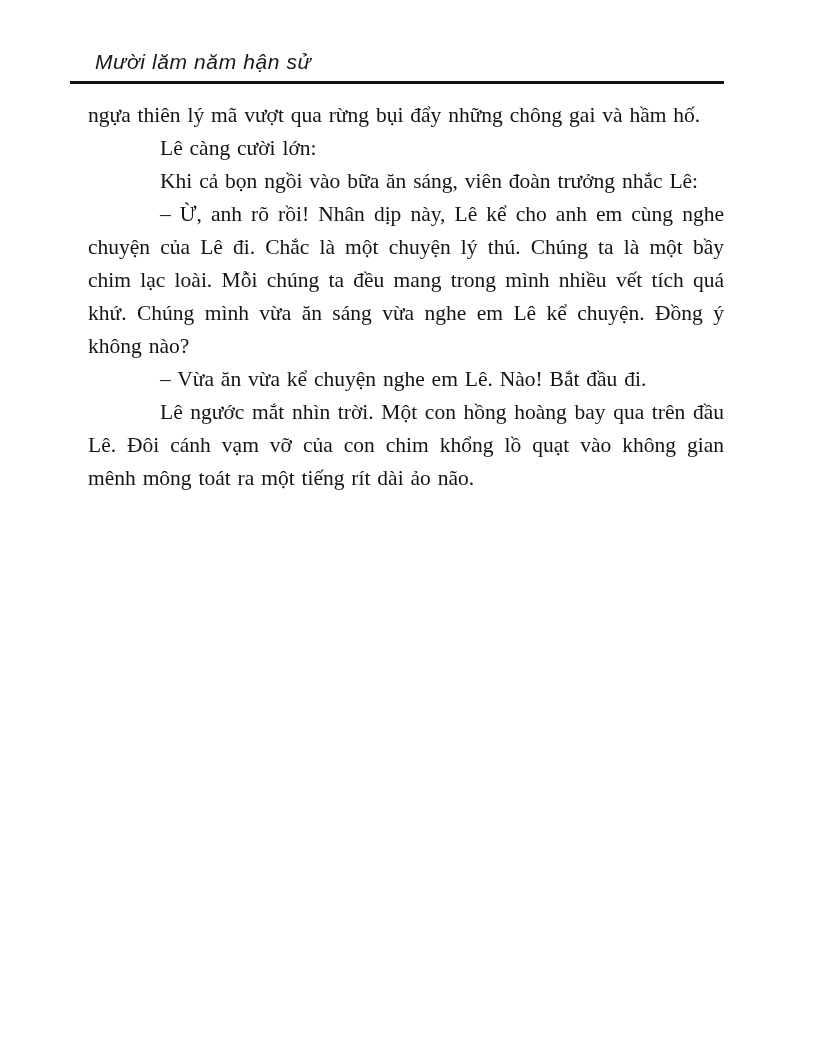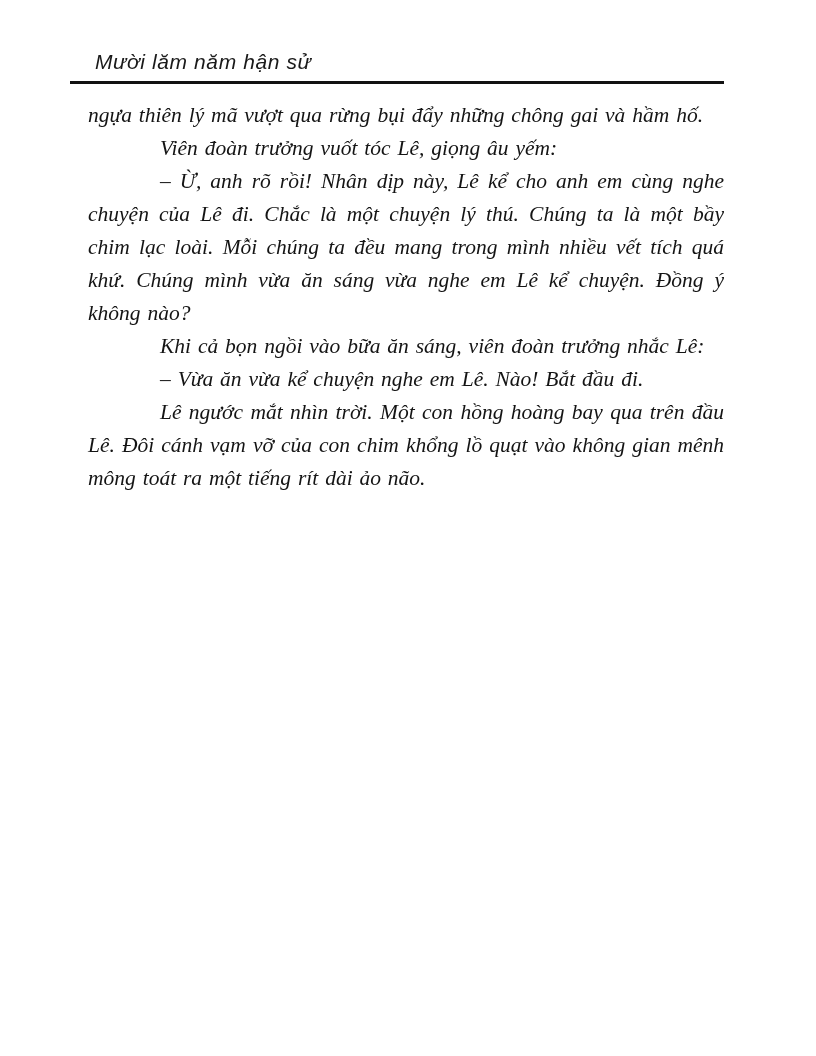--- a/index.html
+++ b/index.html
@@ -34,21 +34,20 @@
   .body-text {
     position: absolute;
     left: 88px;
     top: 99px;
     width: 636px;
     font-family: "Liberation Serif", "DejaVu Serif", serif;
     font-size: 21.5px;
     line-height: 33px;
     text-align: justify;
     color: #141414;
-    font-style: italic;
   }
   .body-text p {
     margin: 0;
     text-indent: 72px;
     word-spacing: 1.5px;
   }
   .body-text p.no-indent {
     text-indent: 0;
   }
   .page-number {
@@ -64,22 +63,22 @@
 <body>
 
 <div class="page">
 
   <div class="running-header">
     <span>Mười lăm năm hận sử</span>
   </div>
 
   <div class="body-text">
     <p class="no-indent">ngựa thiên lý mã vượt qua rừng bụi đẩy những chông gai và hầm hố.</p>
-    <p>Viên đoàn trưởng vuốt tóc Lê, giọng âu yếm:</p>
+    <p>Lê càng cười lớn:</p>
+    <p>Khi cả bọn ngồi vào bữa ăn sáng, viên đoàn trưởng nhắc Lê:</p>
     <p>– Ừ, anh rõ rồi! Nhân dịp này, Lê kể cho anh em cùng nghe chuyện của Lê đi. Chắc là một chuyện lý thú. Chúng ta là một bầy chim lạc loài. Mỗi chúng ta đều mang trong mình nhiều vết tích quá khứ. Chúng mình vừa ăn sáng vừa nghe em Lê kể chuyện. Đồng ý không nào?</p>
-    <p>Khi cả bọn ngồi vào bữa ăn sáng, viên đoàn trưởng nhắc Lê:</p>
     <p>– Vừa ăn vừa kể chuyện nghe em Lê. Nào! Bắt đầu đi.</p>
     <p>Lê ngước mắt nhìn trời. Một con hồng hoàng bay qua trên đầu Lê. Đôi cánh vạm vỡ của con chim khổng lồ quạt vào không gian mênh mông toát ra một tiếng rít dài ảo não.</p>
   </div>
 
   <div class="page-number">14</div>
 
 </div>
 
 </body></html>

